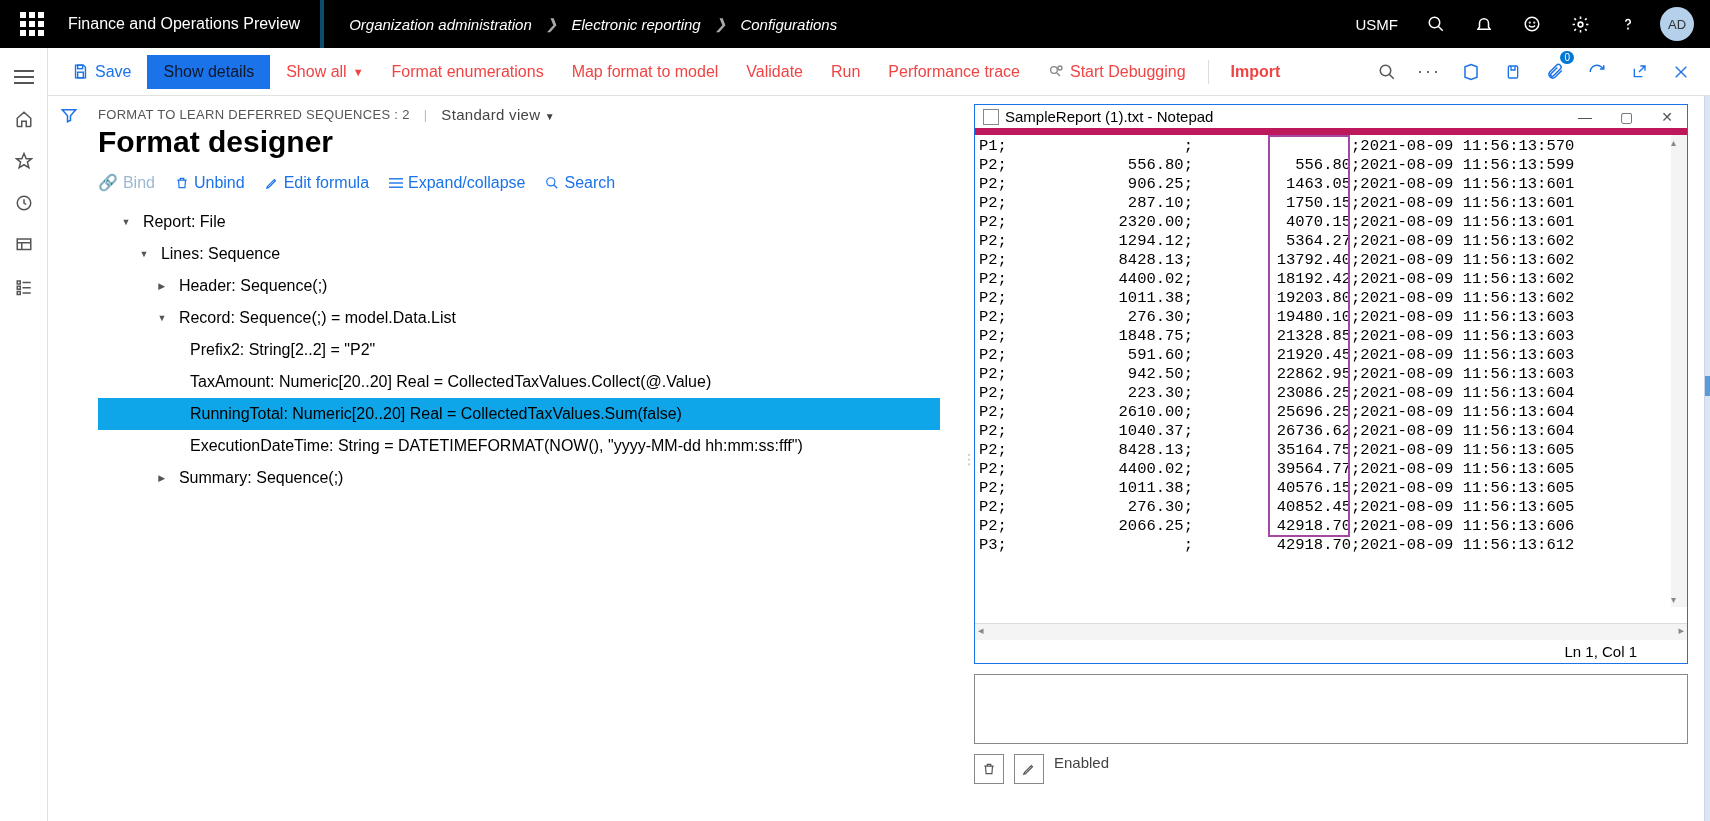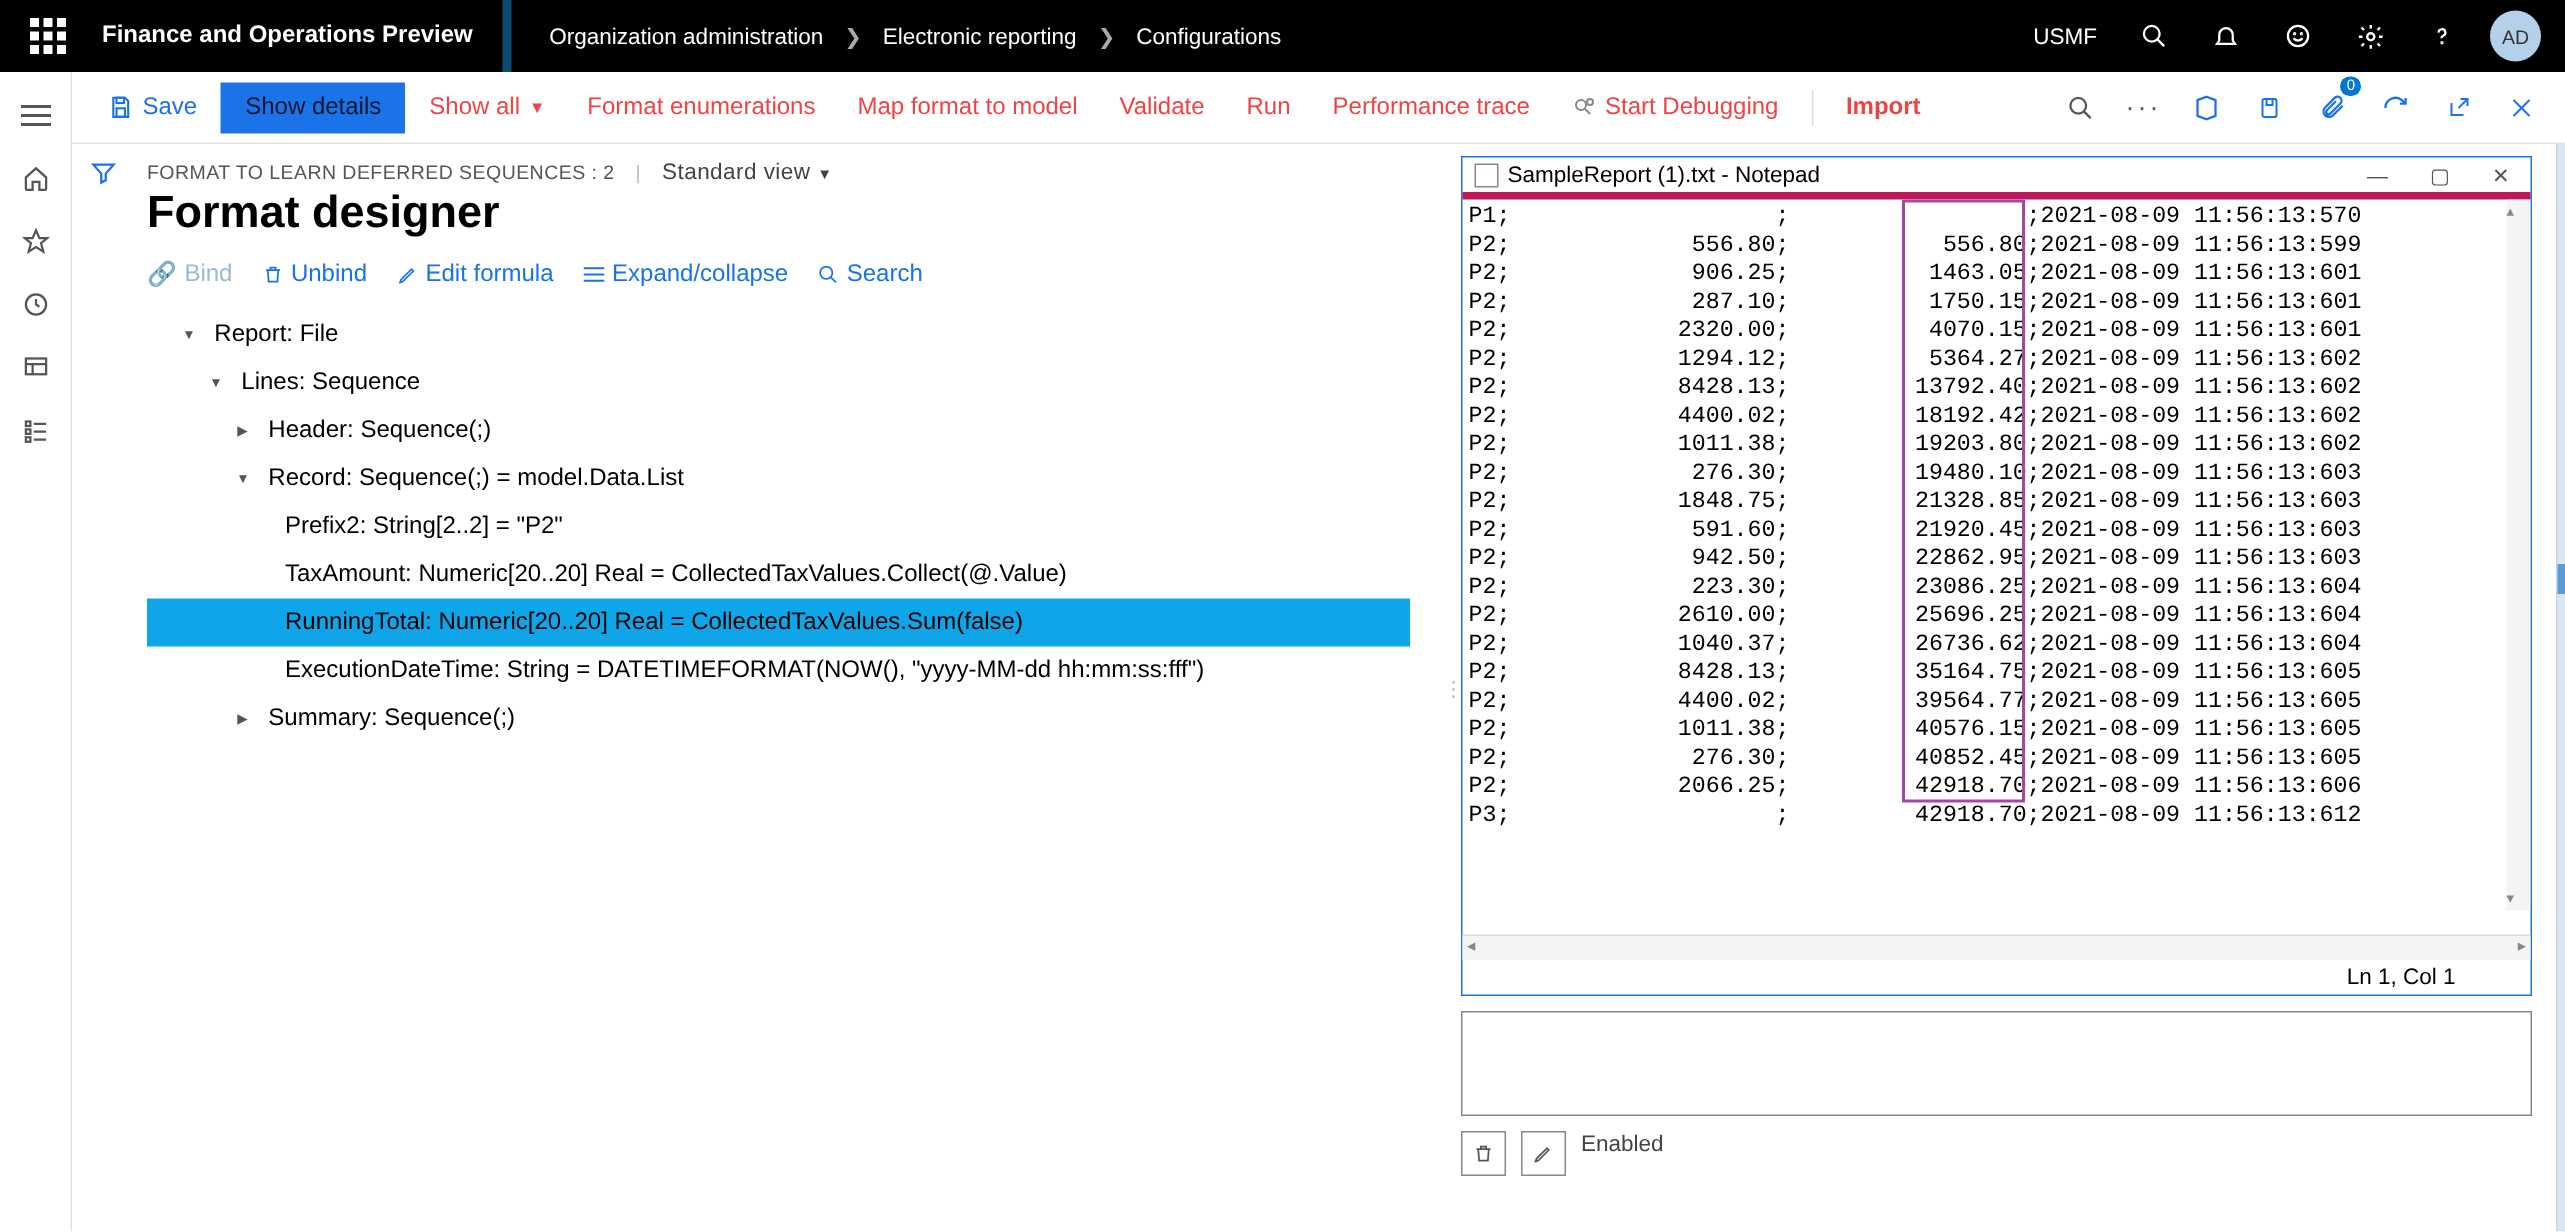--- a/index.html
+++ b/index.html
@@ -3,22 +3,22 @@
 <meta charset="utf-8">
 <style>
   * { box-sizing: border-box; margin: 0; padding: 0; }
   html, body { width: 1710px; height: 821px; font-family: "Segoe UI", Arial, sans-serif; font-size: 14px; overflow: hidden; background: #fff; }
 
   
   .topbar { height: 48px; background: #000; color: #fff; display: flex; align-items: center; padding: 0 8px; }
   .waffle { width: 48px; height: 48px; display:flex; align-items:center; justify-content:center; cursor:pointer; }
   .waffle-grid { display:grid; grid-template-columns: repeat(3,6px); grid-template-rows: repeat(3,6px); gap:3px; }
   .waffle-grid span { background:#fff; }
-  .app-title { font-weight:700; font-size:16px; padding:0 20px 0 12px; border-right:6px solid #0c4a6e; height:48px; display:flex; align-items:center; }
-  .breadcrumbs { display:flex; align-items:center; gap:14px; padding-left:25px; font-size:15px; }
+  .app-title { font-weight:400; font-size:16px; padding:0 20px 0 12px; border-right:4px solid #0c4a6e; height:48px; display:flex; align-items:center; }
+  .breadcrumbs { display:flex; align-items:center; gap:14px; padding-left:25px; font-size:15px;font-style:italic; }
   .crumb { cursor:pointer; }
   .crumb-sep { color:#aaa; font-size:14px; }
   .topbar-right { margin-left:auto; display:flex; align-items:center; gap:0; }
   .tr-label { padding:0 14px; font-size:15px; }
   .tr-icon { width:48px; height:48px; display:flex; align-items:center; justify-content:center; cursor:pointer; font-size:18px; }
   .avatar { width:34px; height:34px; border-radius:50%; background:#b4d0ea; color:#333; display:flex; align-items:center; justify-content:center; font-size:13px; margin:0 8px; cursor:pointer; }
 
   
   .main-area { display:flex; height: calc(100% - 48px); }
   .sidebar { width:48px; background:#fff; border-right:1px solid #e1e1e1; display:flex; flex-direction:column; align-items:center; padding-top:8px; }
@@ -47,21 +47,21 @@
   .tree { font-size:16px; line-height:30px; }
   .tree-row { display:flex; align-items:center; padding:1px 6px; white-space:nowrap; }
   .tree-row.selected { background:#0ea5e9; }
   .caret { width:16px; display:inline-flex; justify-content:center; color:#555; cursor:pointer; font-size:12px; }
   .caret.open::before { content:"▼"; transform: scale(.75);}
   .caret.closed::before { content:"▶"; transform: scale(.75);}
   .spacer { display:inline-block; }
 
   .right-pane { width: 730px; padding:8px 16px 8px 0; display:flex; flex-direction:column; gap:10px; }
   .notepad { border:1px solid #1a73e8; background:#fff; display:flex; flex-direction:column; height: 560px; }
-  .np-title { display:flex; align-items:center; padding:3px 8px; font-size:15px; border-bottom:5px solid #be185d; }
+  .np-title { display:flex; align-items:center; padding:3px 8px; font-size:15px; border-bottom:7px solid #be185d; }
   .np-doc-icon { width:16px; height:16px; margin-right:6px; display:inline-block; border:1px solid #888; background:#fff; }
   .np-winbtns { margin-left:auto; display:flex; gap:28px; font-size:14px; color:#555; padding-right:6px;}
   .np-winbtns span { cursor:pointer; }
   .np-menu { display:flex; gap:22px; padding:3px 10px; font-size:16px; border-bottom:1px solid #eee; }
   .np-menu span { cursor:pointer; }
   .np-body-wrap { flex:1; position:relative; overflow:hidden; border-bottom:1px solid #dcdcdc;}
   .np-body { font-family: Consolas, "Courier New", monospace; font-size:15.5px; line-height:19px; padding:2px 4px; white-space:pre; position:relative; }
   .np-highlight { position:absolute; border:2px solid #a349a4; pointer-events:none; left:293px; top:0px; width:82px; height:402px; }
   .np-scroll { height:16px; background:#f4f4f4; display:flex; justify-content:space-between; padding:0 3px; color:#888; font-size:11px;}
   .np-status { padding:3px 10px; font-size:15px; display:flex; }

